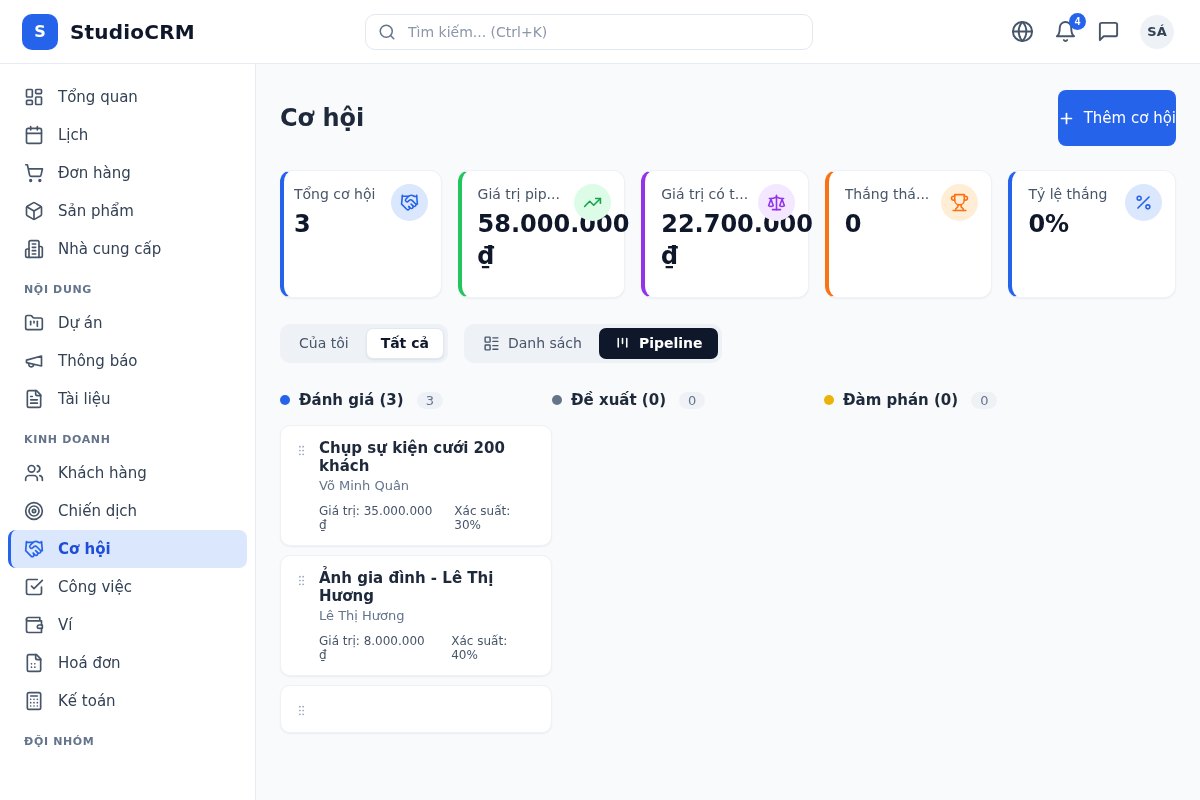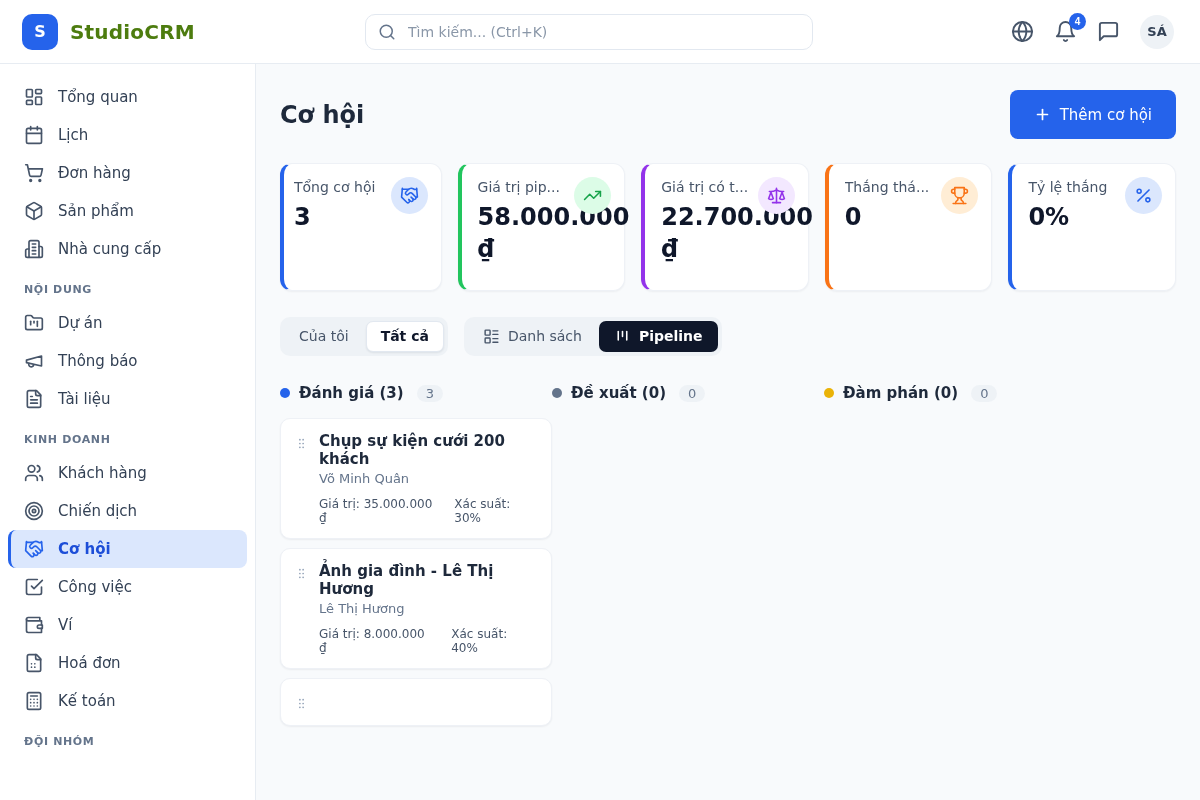--- a/index.html
+++ b/index.html
@@ -16,21 +16,21 @@
     position:fixed; top:0; left:0; width:1200px; height:64px;
     background:#ffffff; border-bottom:1px solid #e7ecf2;
     display:flex; align-items:center; z-index:20;
   }
   .brand { display:flex; align-items:center; gap:12px; padding-left:22px; }
   .logo {
     width:36px; height:36px; border-radius:10px; background:#2563eb;
     color:#fff; font-weight:700; font-size:16px;
     display:flex; align-items:center; justify-content:center;
   }
-  .brand-name { color:#4d7c0f; font-weight:700; font-size:20px; letter-spacing:.2px; }
+  .brand-name { color:#0f172a; font-weight:700; font-size:20px; letter-spacing:.2px; }
   .search {
     position:absolute; left:365px; top:14px; width:448px; height:36px;
     background:#fff; border:1px solid #e2e8f0; border-radius:10px;
     display:flex; align-items:center; gap:10px; padding:0 12px; color:#64748b;
   }
   .search input {
     flex:1; border:none; outline:none; background:transparent;
     font-family:inherit; font-size:14px; color:#334155;
   }
   .search input::placeholder { color:#8a97a8; }
@@ -66,21 +66,21 @@
     font-size:11px; font-weight:700; letter-spacing:.06em;
     color:#64748b; padding:15px 0 8px 24px;
   }
 
   
   .main { margin-left:256px; padding:26px 24px 0 24px; }
   .page-head { display:flex; align-items:center; justify-content:space-between; }
   .page-title { font-size:24px; font-weight:700; color:#1e293b; }
   .add-btn {
     background:#2563eb; color:#fff; border:none; border-radius:8px;
-    height:49px; padding:0 24px; font-size:15px; font-family:inherit;
+    height:56px; padding:0 0; font-size:15px; font-family:inherit;
     display:flex; align-items:center; gap:9px; cursor:pointer;
   }
 
   
   .stats { display:flex; gap:16px; margin-top:24px; }
   .stat {
     flex:1; position:relative; background:#fff; height:128px;
     border:1px solid #eef1f6; border-left:4px solid #2563eb; border-radius:12px;
     padding:15px 16px; box-shadow:0 1px 2px rgba(15,23,42,.05);
   }

